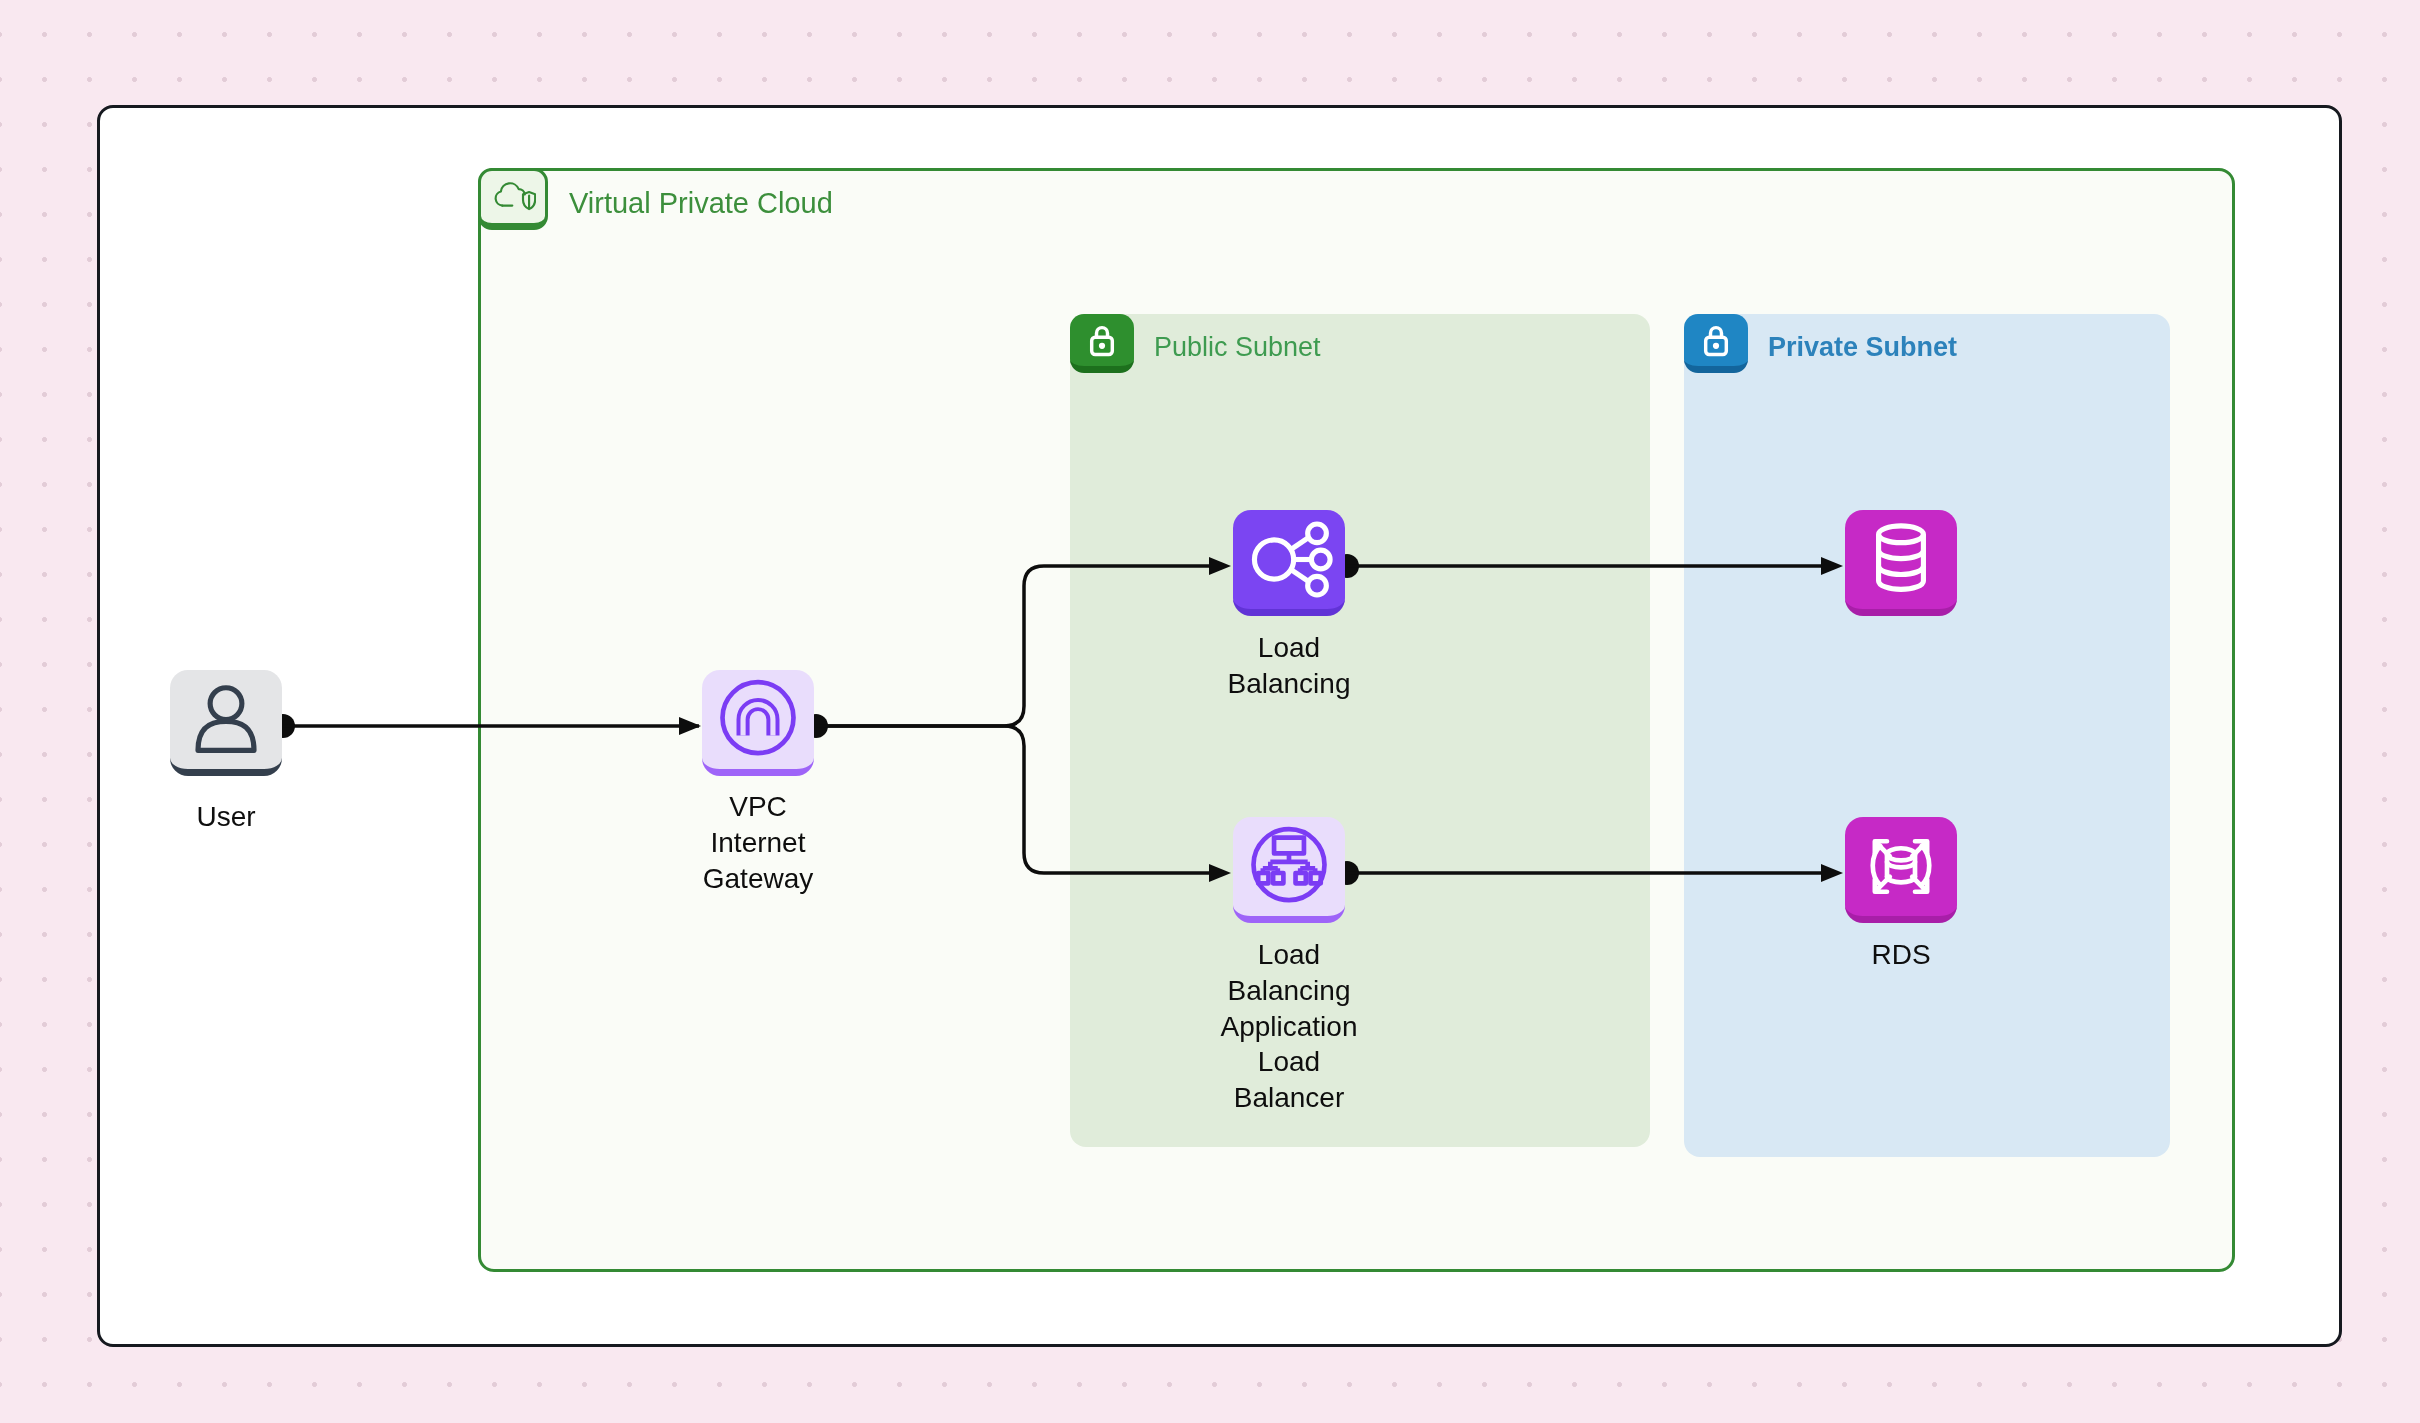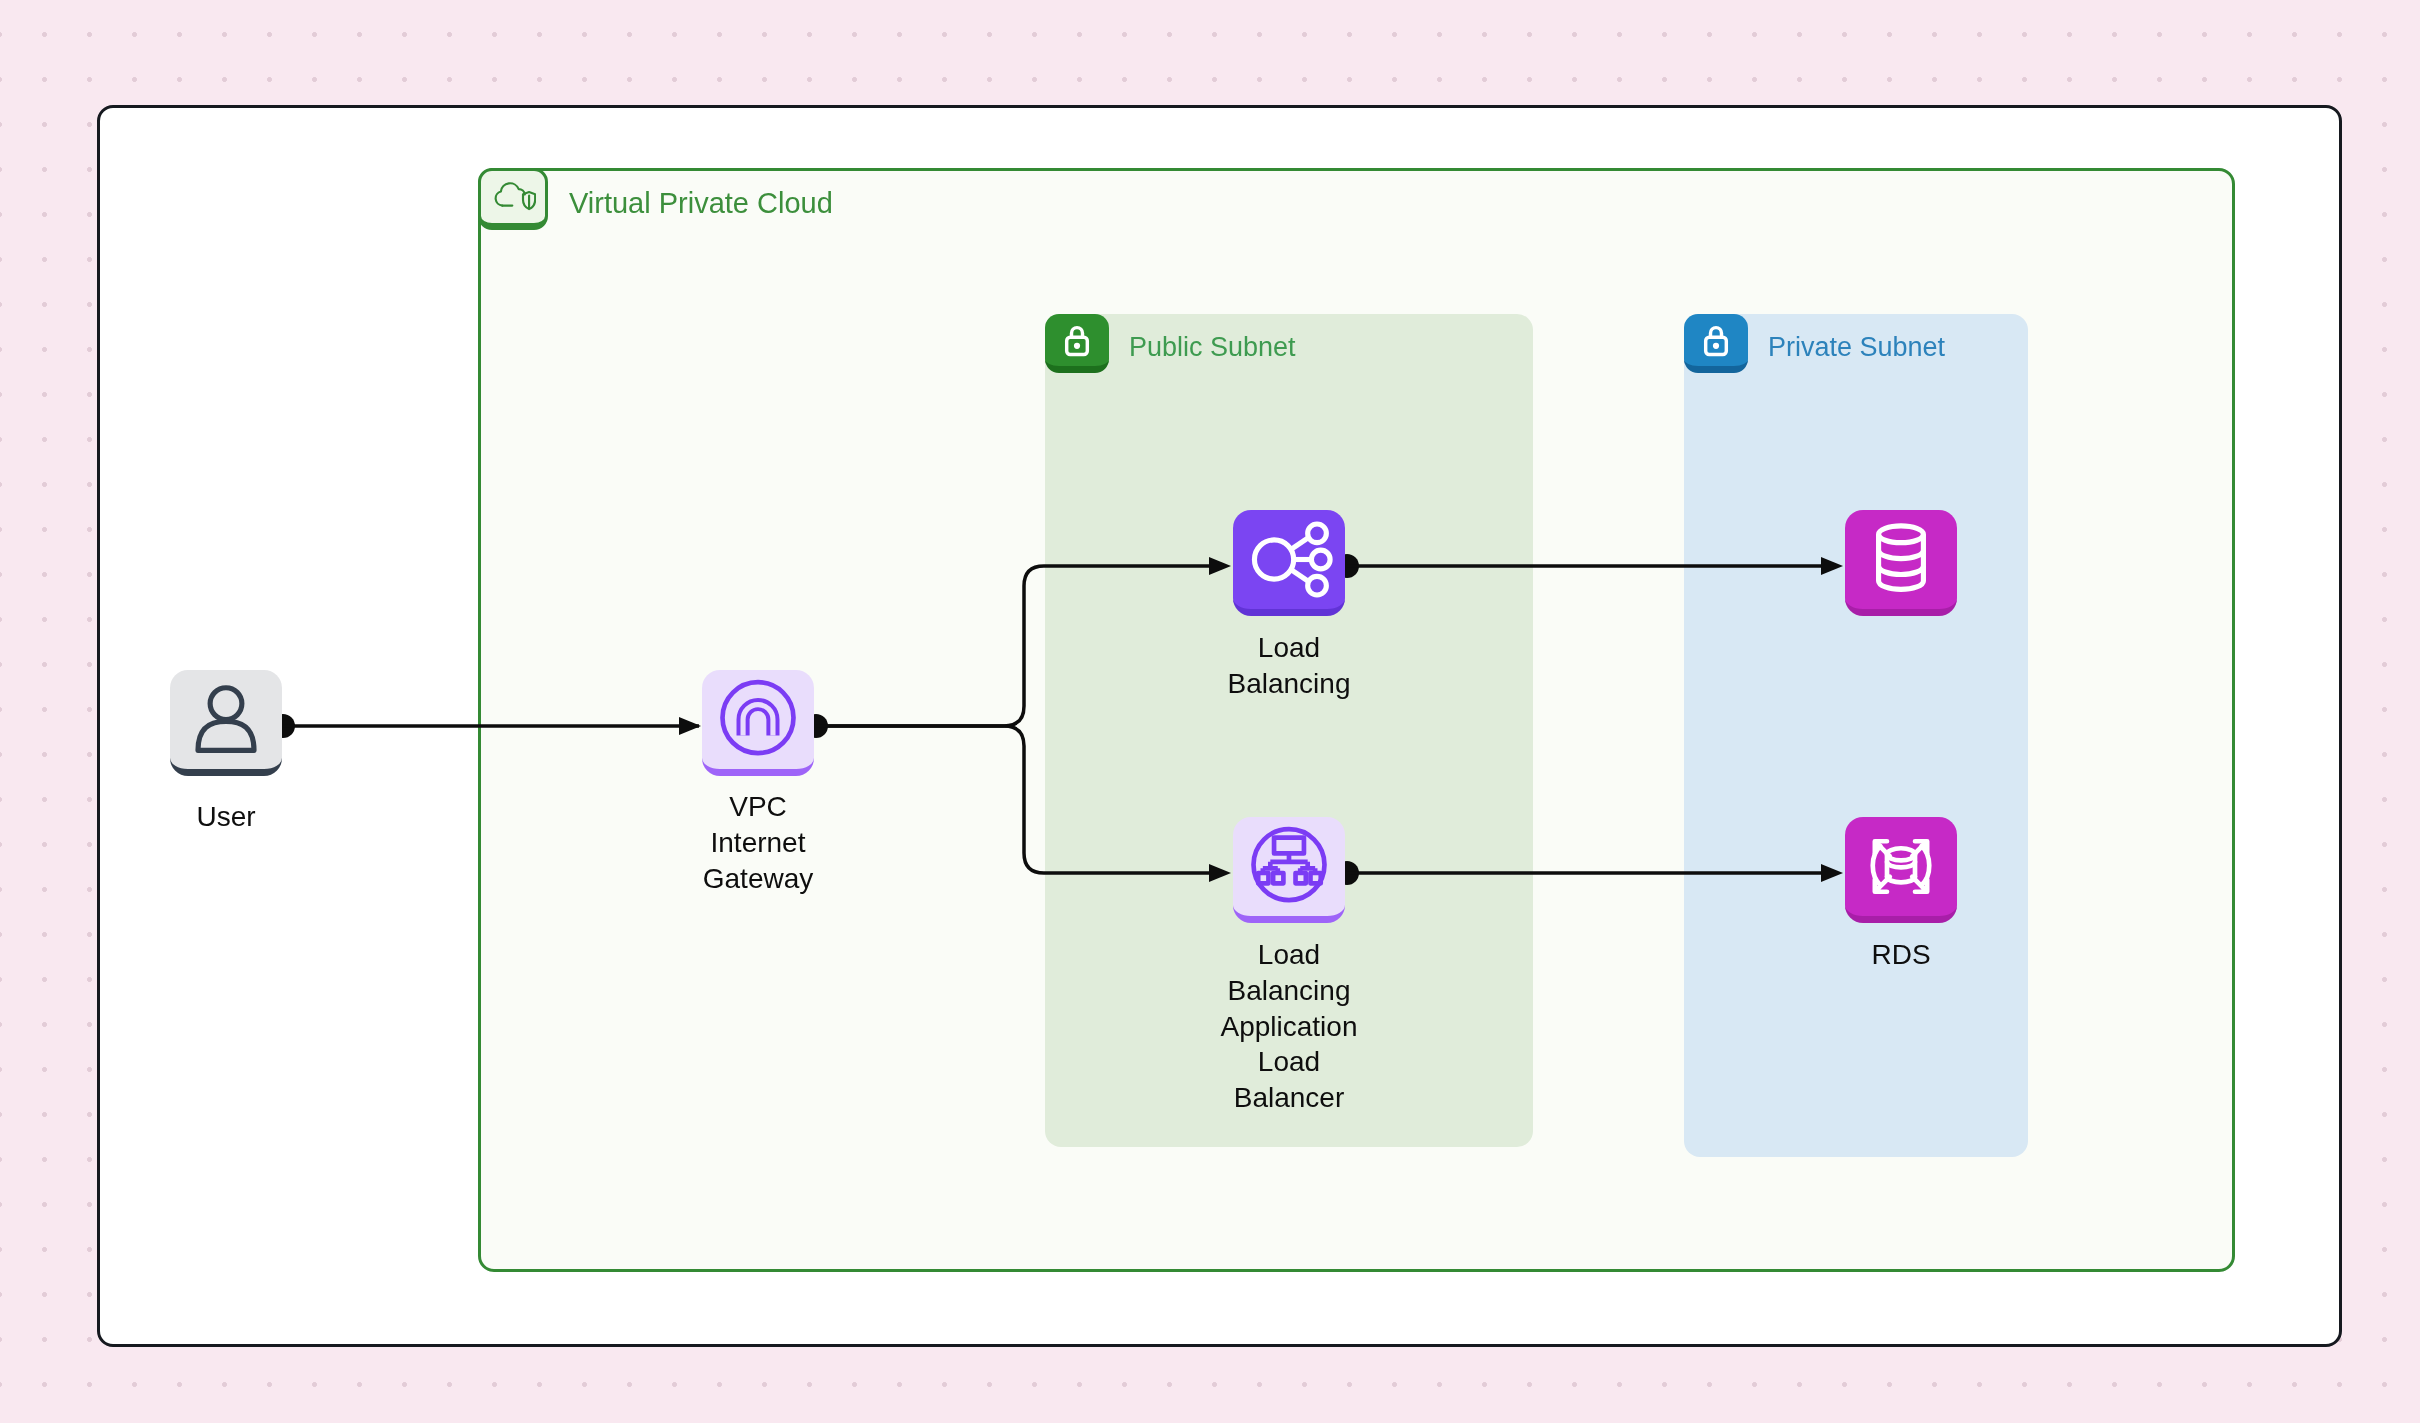--- a/index.html
+++ b/index.html
@@ -20,22 +20,22 @@
   }
   .badge{
     position:absolute;width:64px;height:52px;border-radius:14px;
     display:flex;align-items:center;justify-content:center;box-sizing:content-box;
   }
   .vpc-badge{
     left:-3px;top:-3px;background:#edf6e8;border:3px solid #348a34;border-bottom-width:7px;
   }
   .vpc-label{position:absolute;left:88px;top:16px;font-size:29px;color:#3c8f3c;}
   .subnet{position:absolute;border-radius:16px;}
-  .subnet-public{left:1045px;top:314px;width:488px;height:833px;background:#e0ecda;}
-  .subnet-private{left:1684px;top:314px;width:344px;height:843px;background:#d8e8f4;}
+  .subnet-public{left:1070px;top:314px;width:580px;height:833px;background:#e0ecda;}
+  .subnet-private{left:1684px;top:314px;width:486px;height:843px;background:#d8e8f4;font-weight:bold;}
   .badge-public{left:0;top:0;background:#2e8f2e;border-bottom:7px solid #1d701d;}
   .badge-private{left:0;top:0;background:#1f86c4;border-bottom:7px solid #13659c;}
   .subnet-label{position:absolute;left:84px;top:18px;font-size:27px;}
   .subnet-public .subnet-label{color:#3e9b50;}
   .subnet-private .subnet-label{color:#2c82bb;}
   .node-icon{
     position:absolute;width:112px;height:106px;border-radius:18px;box-sizing:border-box;
     border-bottom:7px solid transparent;
   }
   .node-icon svg{display:block;width:100%;height:100%;}

